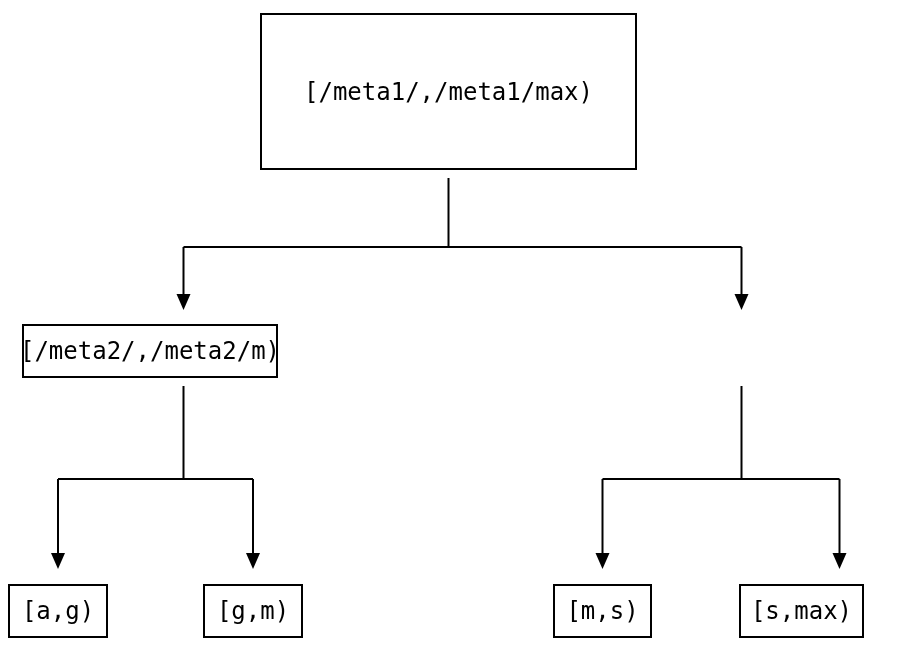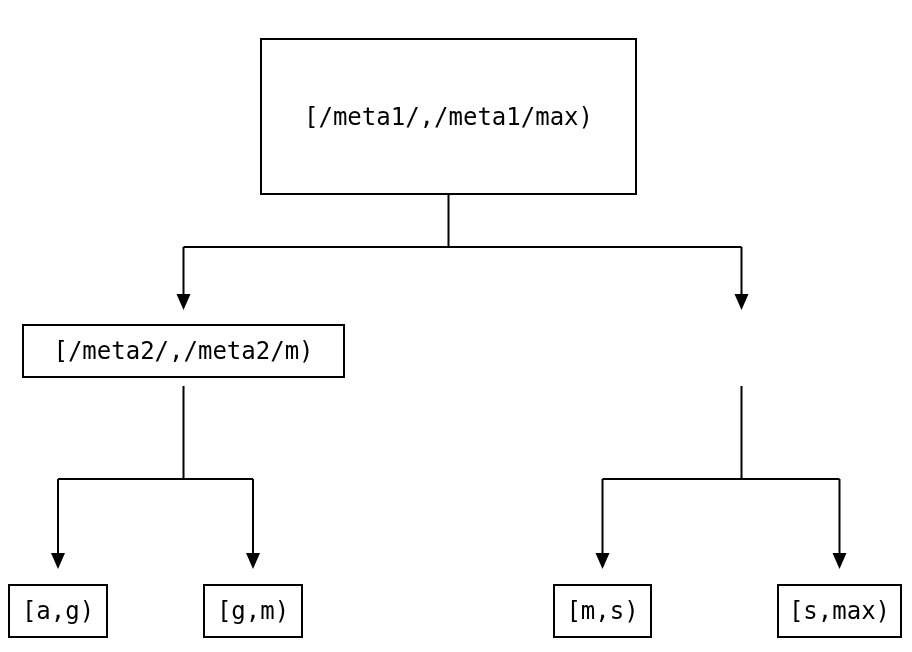--- a/index.html
+++ b/index.html
@@ -35,27 +35,27 @@
     border: 2px solid #000000;
     background: #ffffff;
     display: flex;
     align-items: center;
     justify-content: center;
     font-size: 24px;
     color: #000000;
     white-space: nowrap;
     letter-spacing: 0;
   }
-  #node-root      { left: 260px; top: 13px;  width: 377px; height: 157px; margin-top: 25px; }
-  #node-mid-left  { left: 22px;  top: 324px; width: 323px; height: 54px; }
+  #node-root      { left: 260px; top: 13px;  width: 377px; height: 157px; }
+  #node-mid-left  { left: 22px;  top: 324px; width: 256px; height: 54px; }
   #node-mid-right { left: 581px; top: 324px; width: 321px; height: 54px; }
   #node-leaf-1    { left: 8px;   top: 584px; width: 100px; height: 54px; }
   #node-leaf-2    { left: 203px; top: 584px; width: 100px; height: 54px; }
   #node-leaf-3    { left: 553px; top: 584px; width: 99px;  height: 54px; align-items: center; }
-  #node-leaf-4    { left: 777px; top: 584px; width: 125px; height: 54px; }
+  #node-leaf-4    { left: 739px; top: 584px; width: 125px; height: 54px; }
 </style>
 </head>
 <body>
 
 <div class="canvas">
 
   <svg class="edges" width="912" height="652" viewBox="0 0 912 652">
 
     <g>
       <path class="edge-line" d="M448.5 178 V247"></path>

